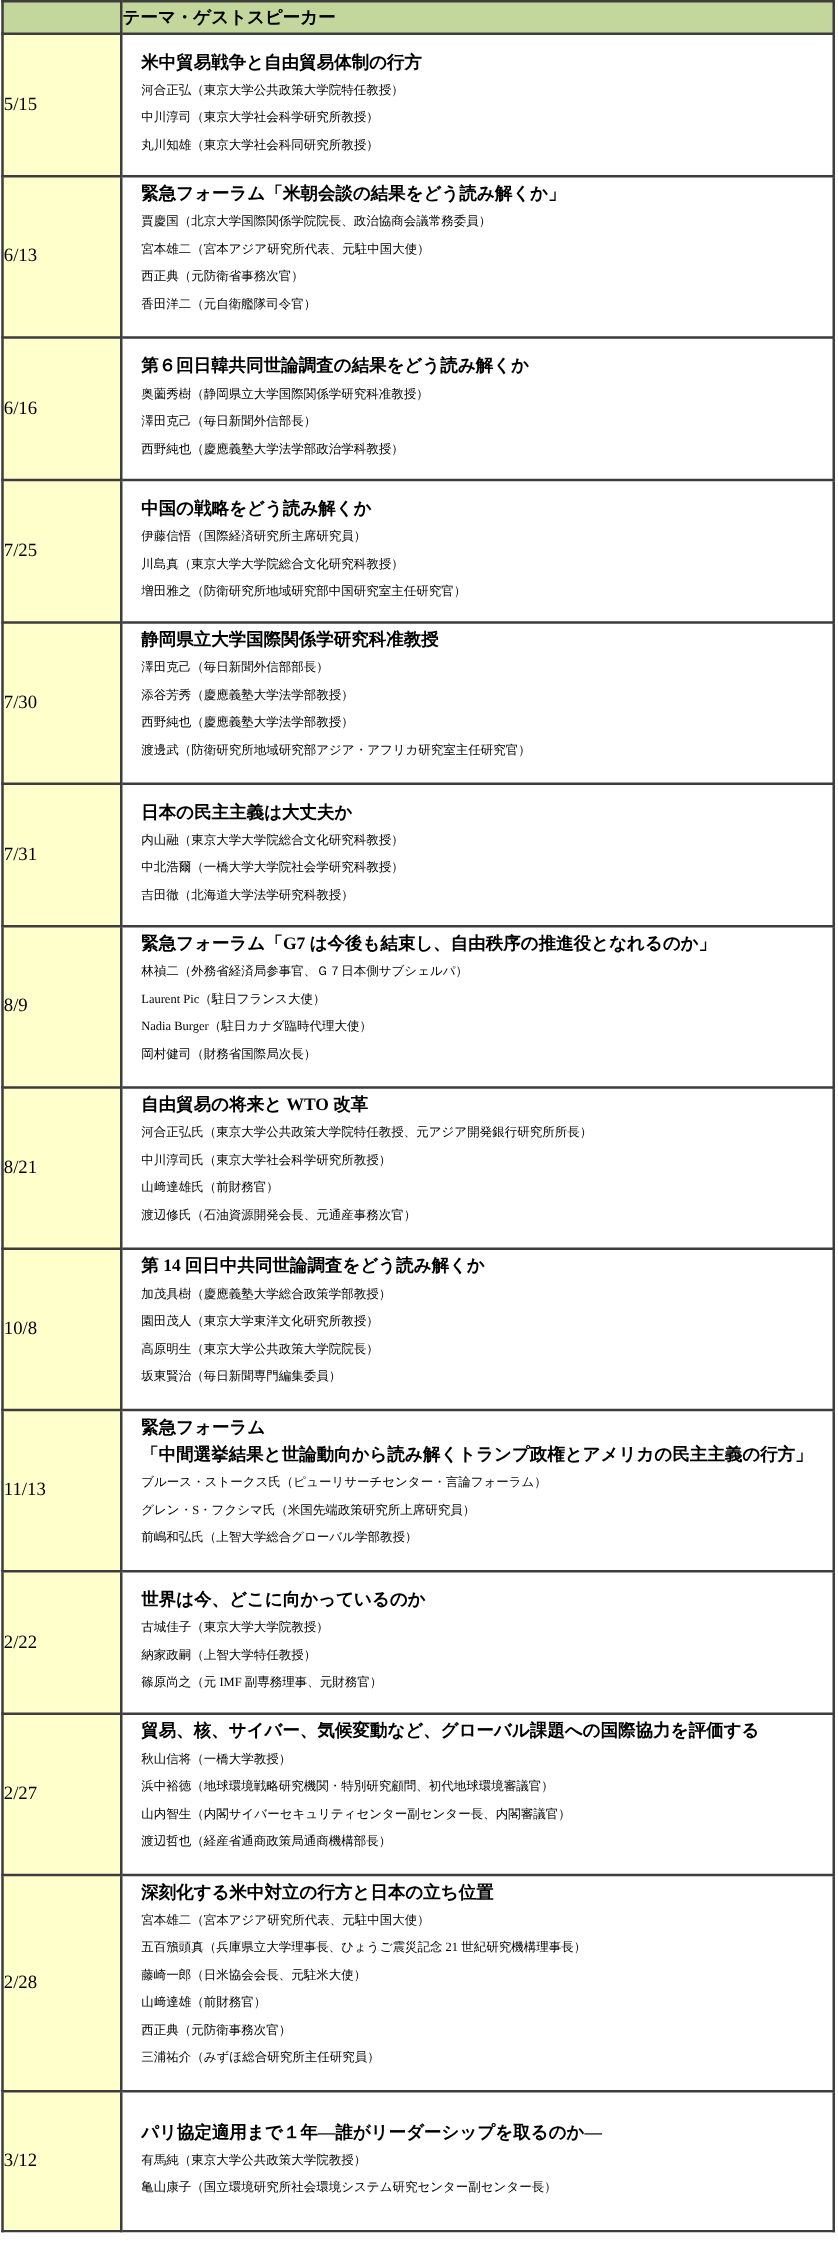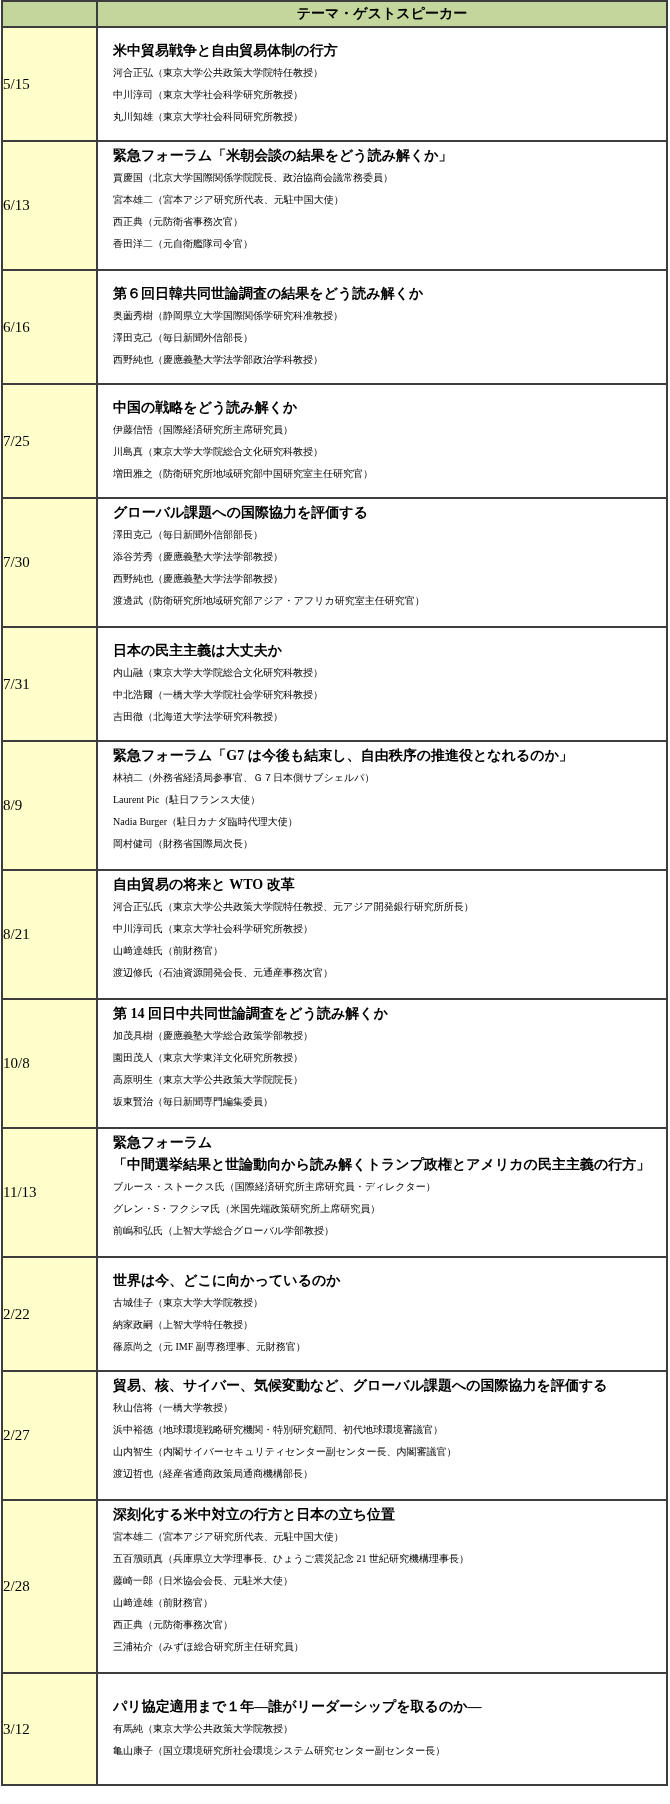--- a/index.html
+++ b/index.html
@@ -29,21 +29,21 @@
   }
   col.col-date { width: 95px; }
   th, td {
     border: 2px solid var(--border-color, #3d3d3d);
   }
   thead th {
     background: var(--header-bg, #c3d69b);
     height: 22px;
     font-size: 14px;
     font-weight: bold;
-    text-align: center;
+    text-align: left;
     padding: 1px 0;
   }
   td.date-cell {
     background: var(--date-bg, #ffffcc);
     vertical-align: middle;
     font-size: 15px;
     padding: 0;
   }
   td.content-cell {
     background: #ffffff;
@@ -116,21 +116,21 @@
           <td class="content-cell normal">
             <div class="event-title">中国の戦略をどう読み解くか</div>
             <div class="speaker-line">伊藤信悟（国際経済研究所主席研究員）</div>
             <div class="speaker-line">川島真（東京大学大学院総合文化研究科教授）</div>
             <div class="speaker-line">増田雅之（防衛研究所地域研究部中国研究室主任研究官）</div>
           </td>
         </tr>
         <tr>
           <td class="date-cell">7/30</td>
           <td class="content-cell tight">
-            <div class="event-title">グローバル課題への国際協力を評価する</div>
+            <div class="event-title">静岡県立大学国際関係学研究科准教授</div>
             <div class="speaker-line">澤田克己（毎日新聞外信部部長）</div>
             <div class="speaker-line">添谷芳秀（慶應義塾大学法学部教授）</div>
             <div class="speaker-line">西野純也（慶應義塾大学法学部教授）</div>
             <div class="speaker-line">渡邊武（防衛研究所地域研究部アジア・アフリカ研究室主任研究官）</div>
           </td>
         </tr>
         <tr>
           <td class="date-cell">7/31</td>
           <td class="content-cell normal">
             <div class="event-title">日本の民主主義は大丈夫か</div>
@@ -167,21 +167,21 @@
             <div class="speaker-line">園田茂人（東京大学東洋文化研究所教授）</div>
             <div class="speaker-line">高原明生（東京大学公共政策大学院院長）</div>
             <div class="speaker-line">坂東賢治（毎日新聞専門編集委員）</div>
           </td>
         </tr>
         <tr>
           <td class="date-cell">11/13</td>
           <td class="content-cell tight">
             <div class="event-title">緊急フォーラム</div>
             <div class="event-title">「中間選挙結果と世論動向から読み解くトランプ政権とアメリカの民主主義の行方」</div>
-            <div class="speaker-line">ブルース・ストークス氏（国際経済研究所主席研究員・ディレクター）</div>
+            <div class="speaker-line">ブルース・ストークス氏（ピューリサーチセンター・言論フォーラム）</div>
             <div class="speaker-line">グレン・S・フクシマ氏（米国先端政策研究所上席研究員）</div>
             <div class="speaker-line">前嶋和弘氏（上智大学総合グローバル学部教授）</div>
           </td>
         </tr>
         <tr>
           <td class="date-cell">2/22</td>
           <td class="content-cell normal">
             <div class="event-title">世界は今、どこに向かっているのか</div>
             <div class="speaker-line">古城佳子（東京大学大学院教授）</div>
             <div class="speaker-line">納家政嗣（上智大学特任教授）</div>

